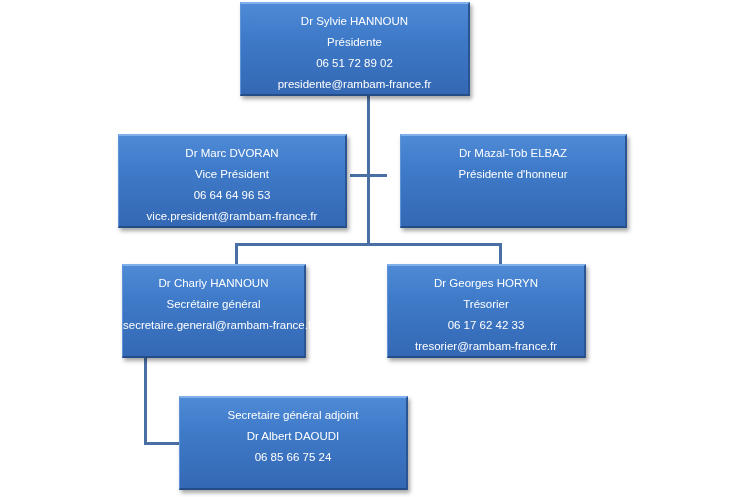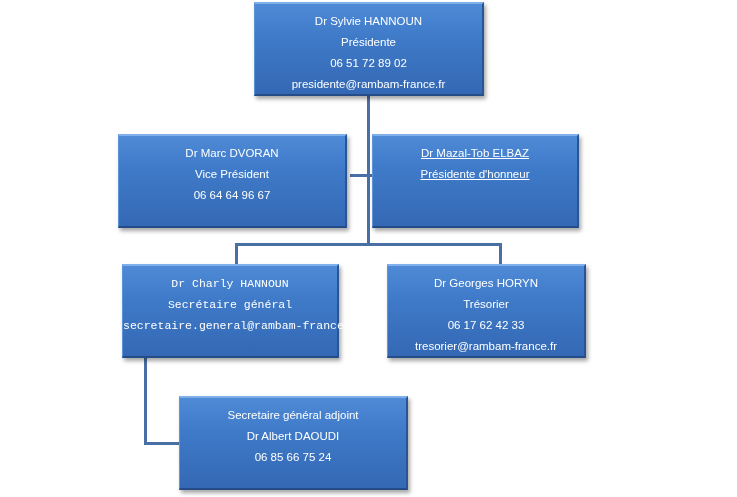--- a/index.html
+++ b/index.html
@@ -26,39 +26,40 @@
 <body>
 
 <div class="conn" style="left:367px; top:96px; width:3px; height:148px;"></div>
 <div class="conn" style="left:350px; top:174px; width:37px; height:3px;"></div>
 <div class="conn" style="left:235px; top:243px; width:267px; height:3px;"></div>
 <div class="conn" style="left:235px; top:243px; width:3px; height:23px;"></div>
 <div class="conn" style="left:499px; top:243px; width:3px; height:23px;"></div>
 <div class="conn" style="left:144px; top:357px; width:3px; height:88px;"></div>
 <div class="conn" style="left:144px; top:442px; width:36px; height:3px;"></div>
 
-<div class="box" style="left:254px; top:2px; width:230px; height:94px;">
+<div class="box" style="left:240px; top:2px; width:230px; height:94px;">
   <div class="line">Dr Sylvie HANNOUN</div>
   <div class="line">Présidente</div>
   <div class="line">06 51 72 89 02</div>
   <div class="line">presidente@rambam-france.fr</div>
 </div>
 
 <div class="box" style="left:118px; top:134px; width:229px; height:94px;">
   <div class="line">Dr Marc DVORAN</div>
   <div class="line">Vice Président</div>
-  <div class="line">06 64 64 96 67</div>
+  <div class="line">06 64 64 96 53</div>
+  <div class="line">vice.president@rambam-france.fr</div>
 </div>
 
-<div class="box" style="left:372px; top:134px; width:207px; height:94px;text-decoration:underline;">
+<div class="box" style="left:400px; top:134px; width:227px; height:94px;">
   <div class="line">Dr Mazal-Tob ELBAZ</div>
   <div class="line">Présidente d'honneur</div>
 </div>
 
-<div class="box" style="left:122px; top:264px; width:217px; height:94px;font-family:Liberation Mono, monospace;">
+<div class="box" style="left:122px; top:264px; width:184px; height:94px;">
   <div class="line">Dr Charly HANNOUN</div>
   <div class="line">Secrétaire général</div>
   <div class="line">secretaire.general@rambam-france.fr</div>
 </div>
 
 <div class="box" style="left:387px; top:264px; width:199px; height:94px;">
   <div class="line">Dr Georges  HORYN</div>
   <div class="line">Trésorier</div>
   <div class="line">06 17 62 42 33</div>
   <div class="line">tresorier@rambam-france.fr</div>

